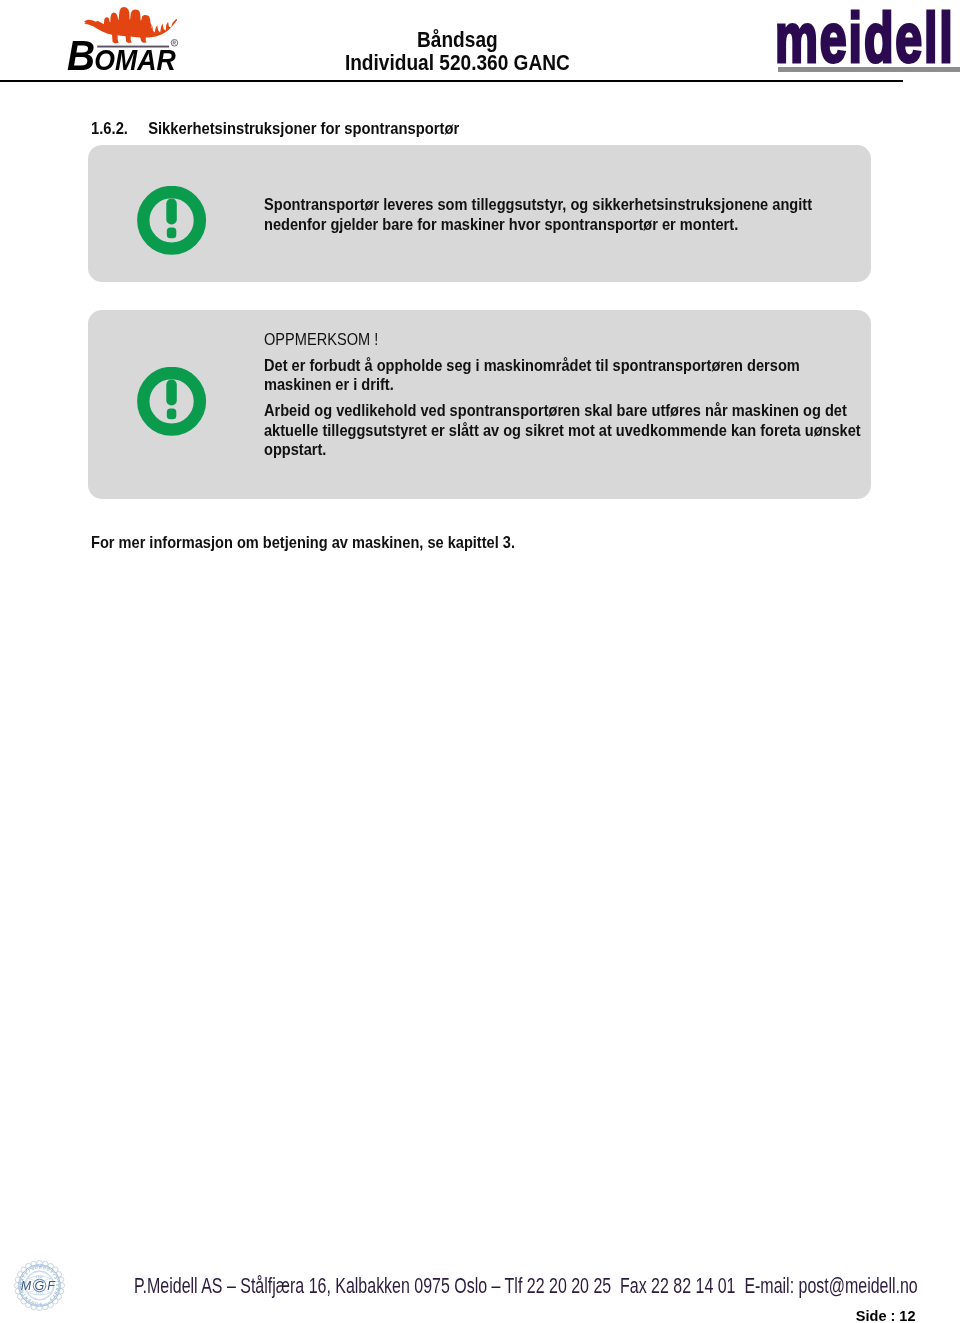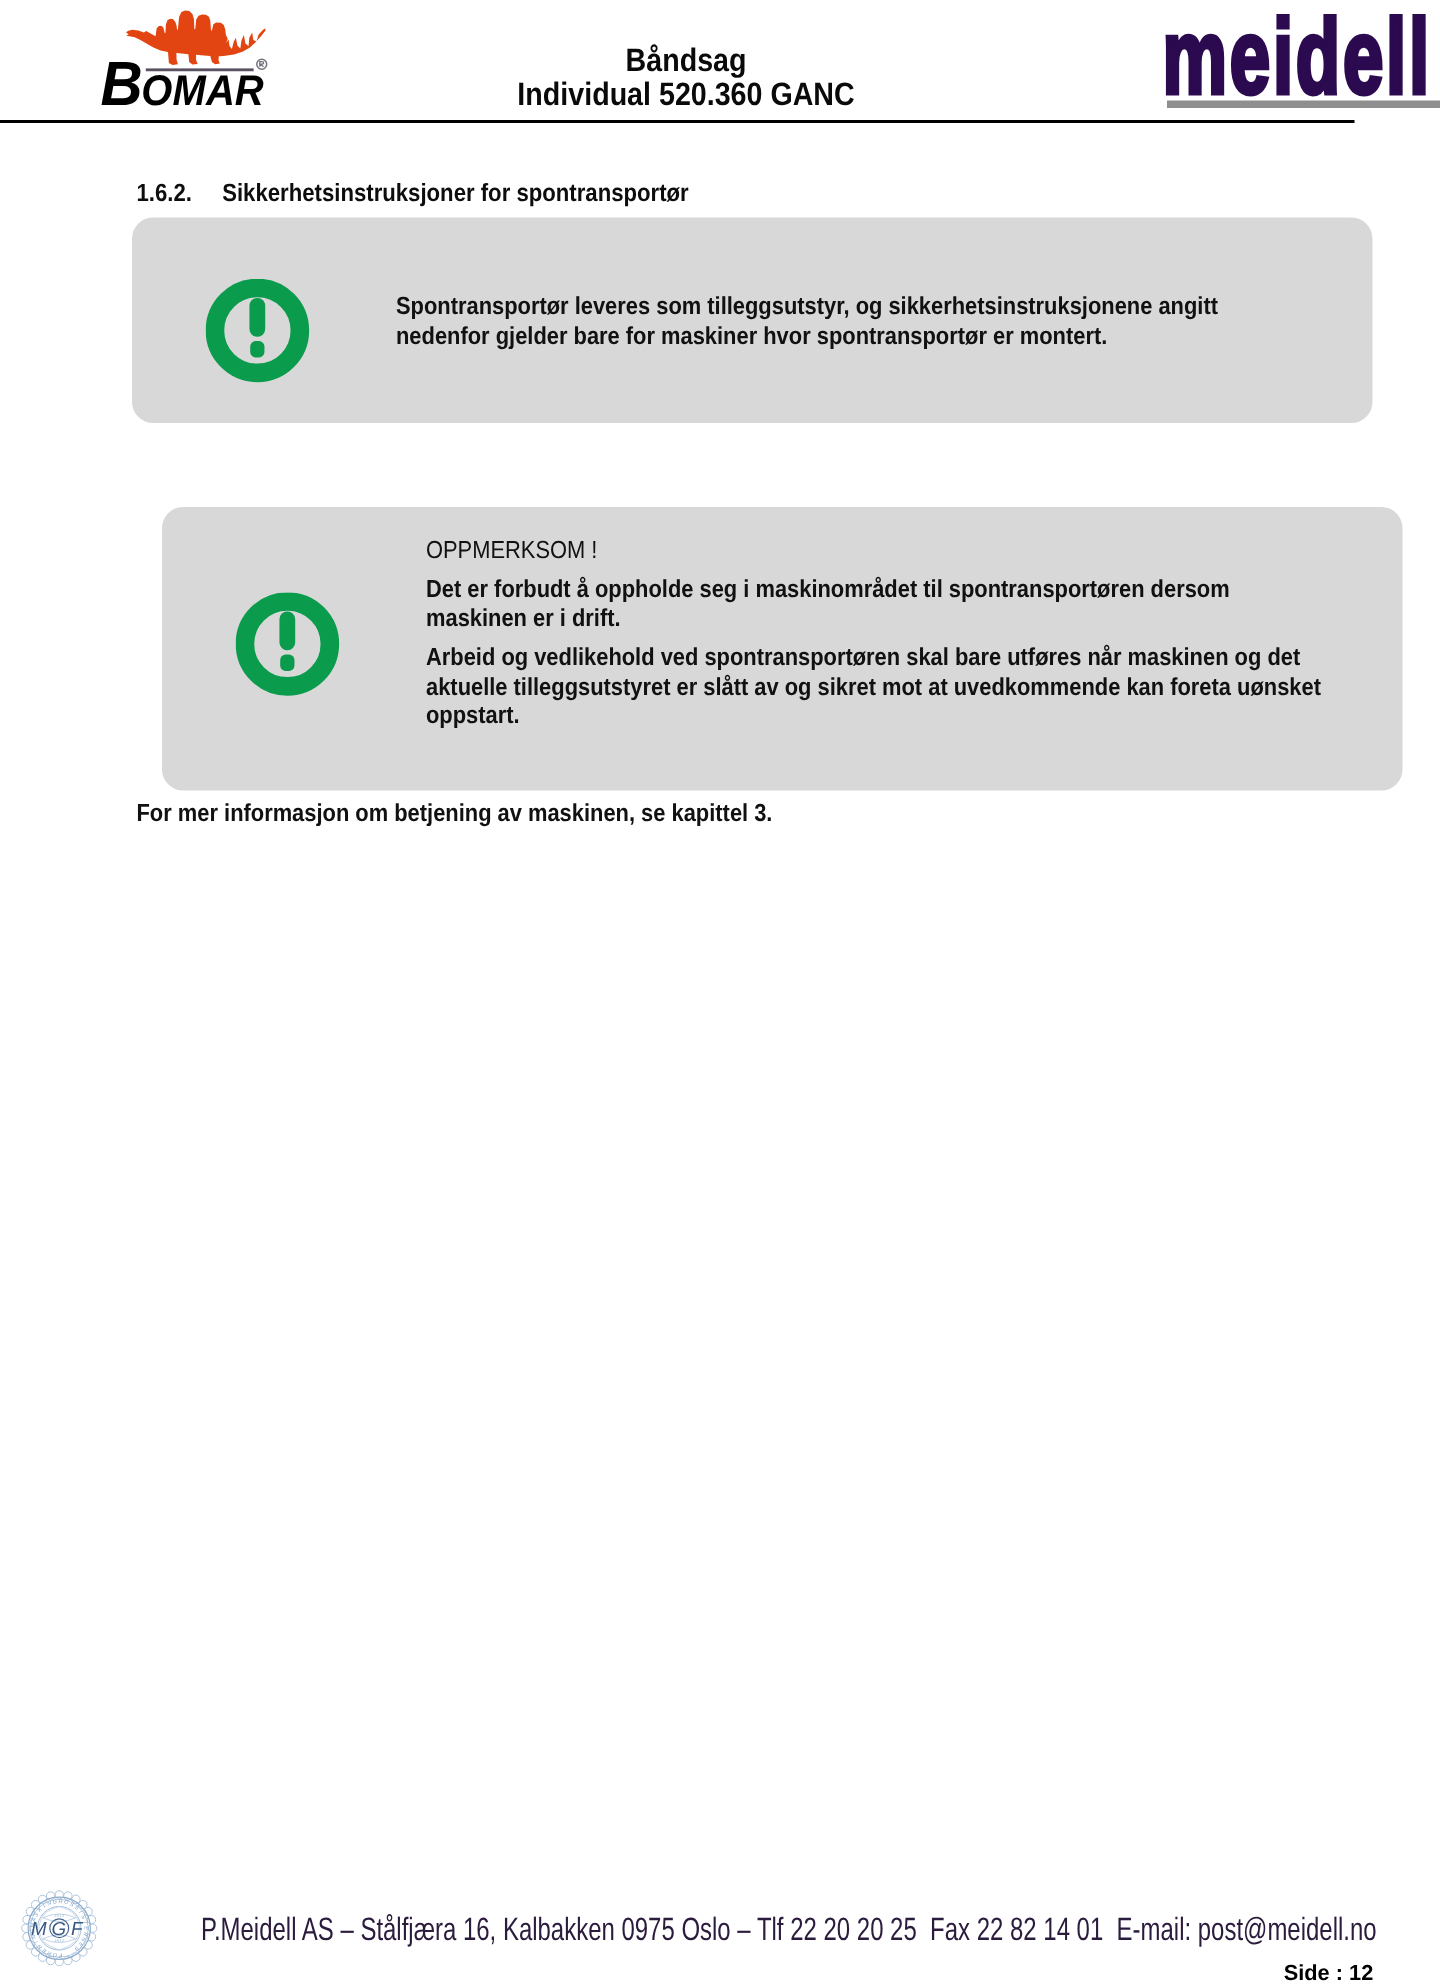--- a/index.html
+++ b/index.html
@@ -28,23 +28,23 @@
   .hdr-rule{position:absolute;left:0;top:80px;width:903px;height:2px;background:#000;}
 
   
   
   .ns{transform:scaleX(0.89);transform-origin:left top;white-space:nowrap;}
 
   .sec-head{position:absolute;left:91px;top:119.2px;font-weight:bold;font-size:16.6px;
             color:#0d0d0d;line-height:19px;}
   .sec-head .num{display:inline-block;width:64.2px;}
 
-  .notice{position:absolute;left:88px;width:783px;background:#d8d8d8;border-radius:14px;padding-left:44px;}
+  .notice{position:absolute;left:88px;width:783px;background:#d8d8d8;border-radius:14px;}
   #notice1{top:145px;height:137px;}
-  #notice2{top:338px;height:189px;margin-left:20px;}
+  #notice2{top:310px;height:189px;}
 
   .notice .ico{position:absolute;left:49px;width:70px;height:70px;}
   #notice1 .ico{top:41px;}
   #notice2 .ico{top:57px;}
   .notice .txt{position:absolute;left:176px;font-size:16.4px;font-weight:bold;color:#111;line-height:19.4px;}
   .notice .txt p{margin:0;}
   #notice1 .txt{top:50.4px;line-height:19.3px;}
   #notice2 .txt{top:19.9px;}
   #notice2 .txt .hd{font-weight:normal;margin-bottom:6.6px;}
   #notice2 .txt .p1{margin-bottom:6.5px;}

